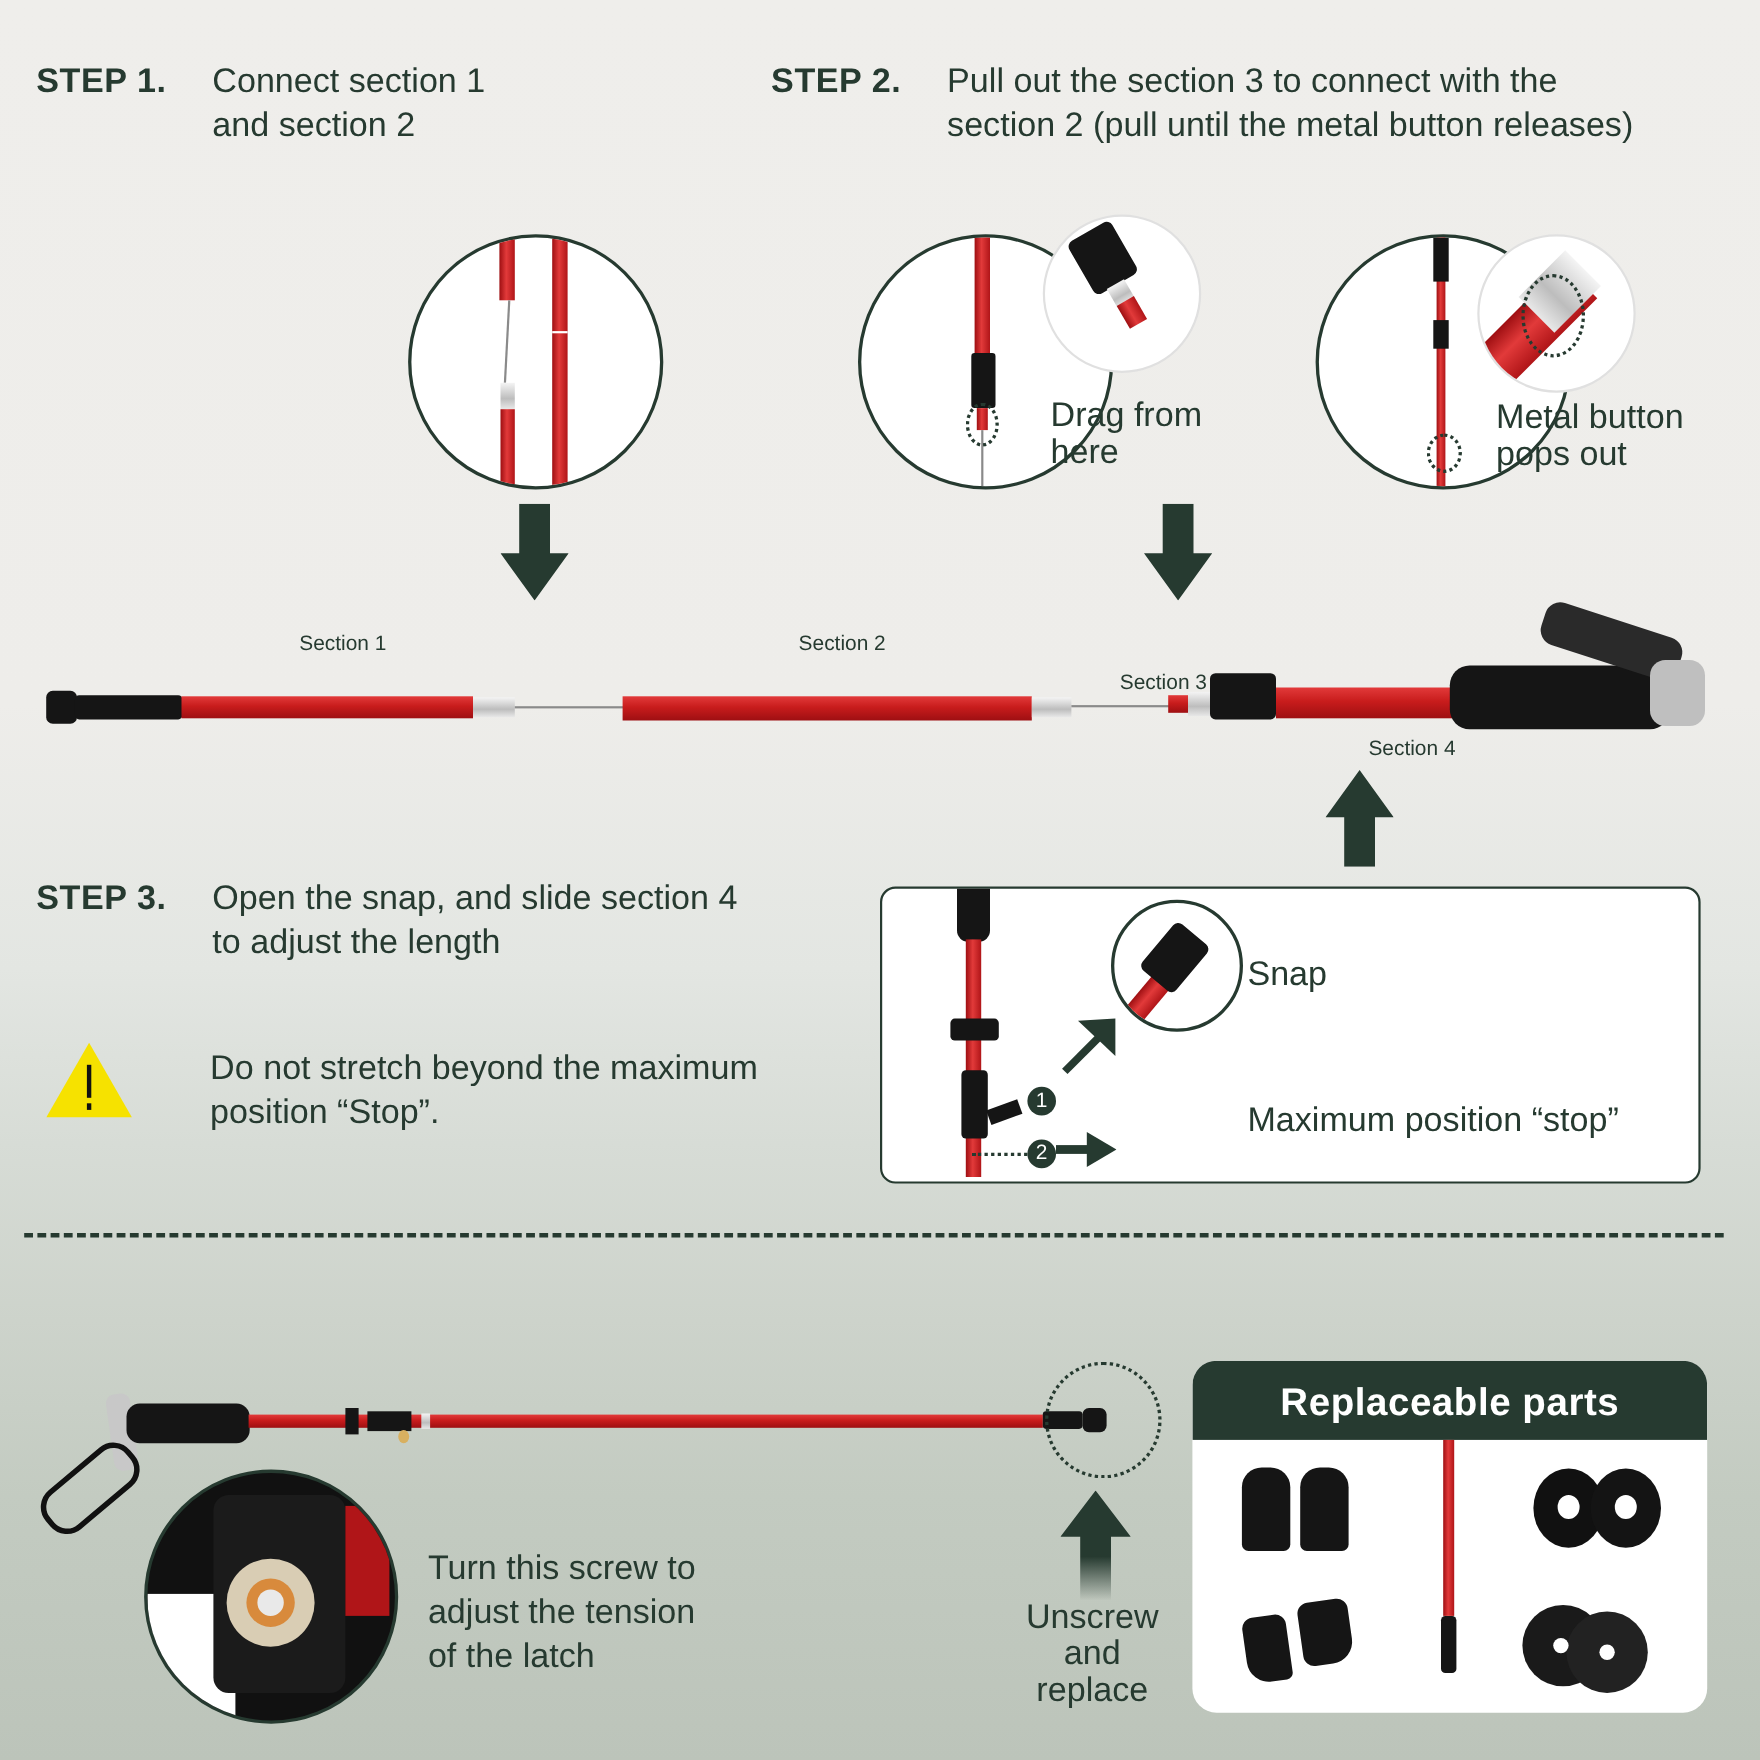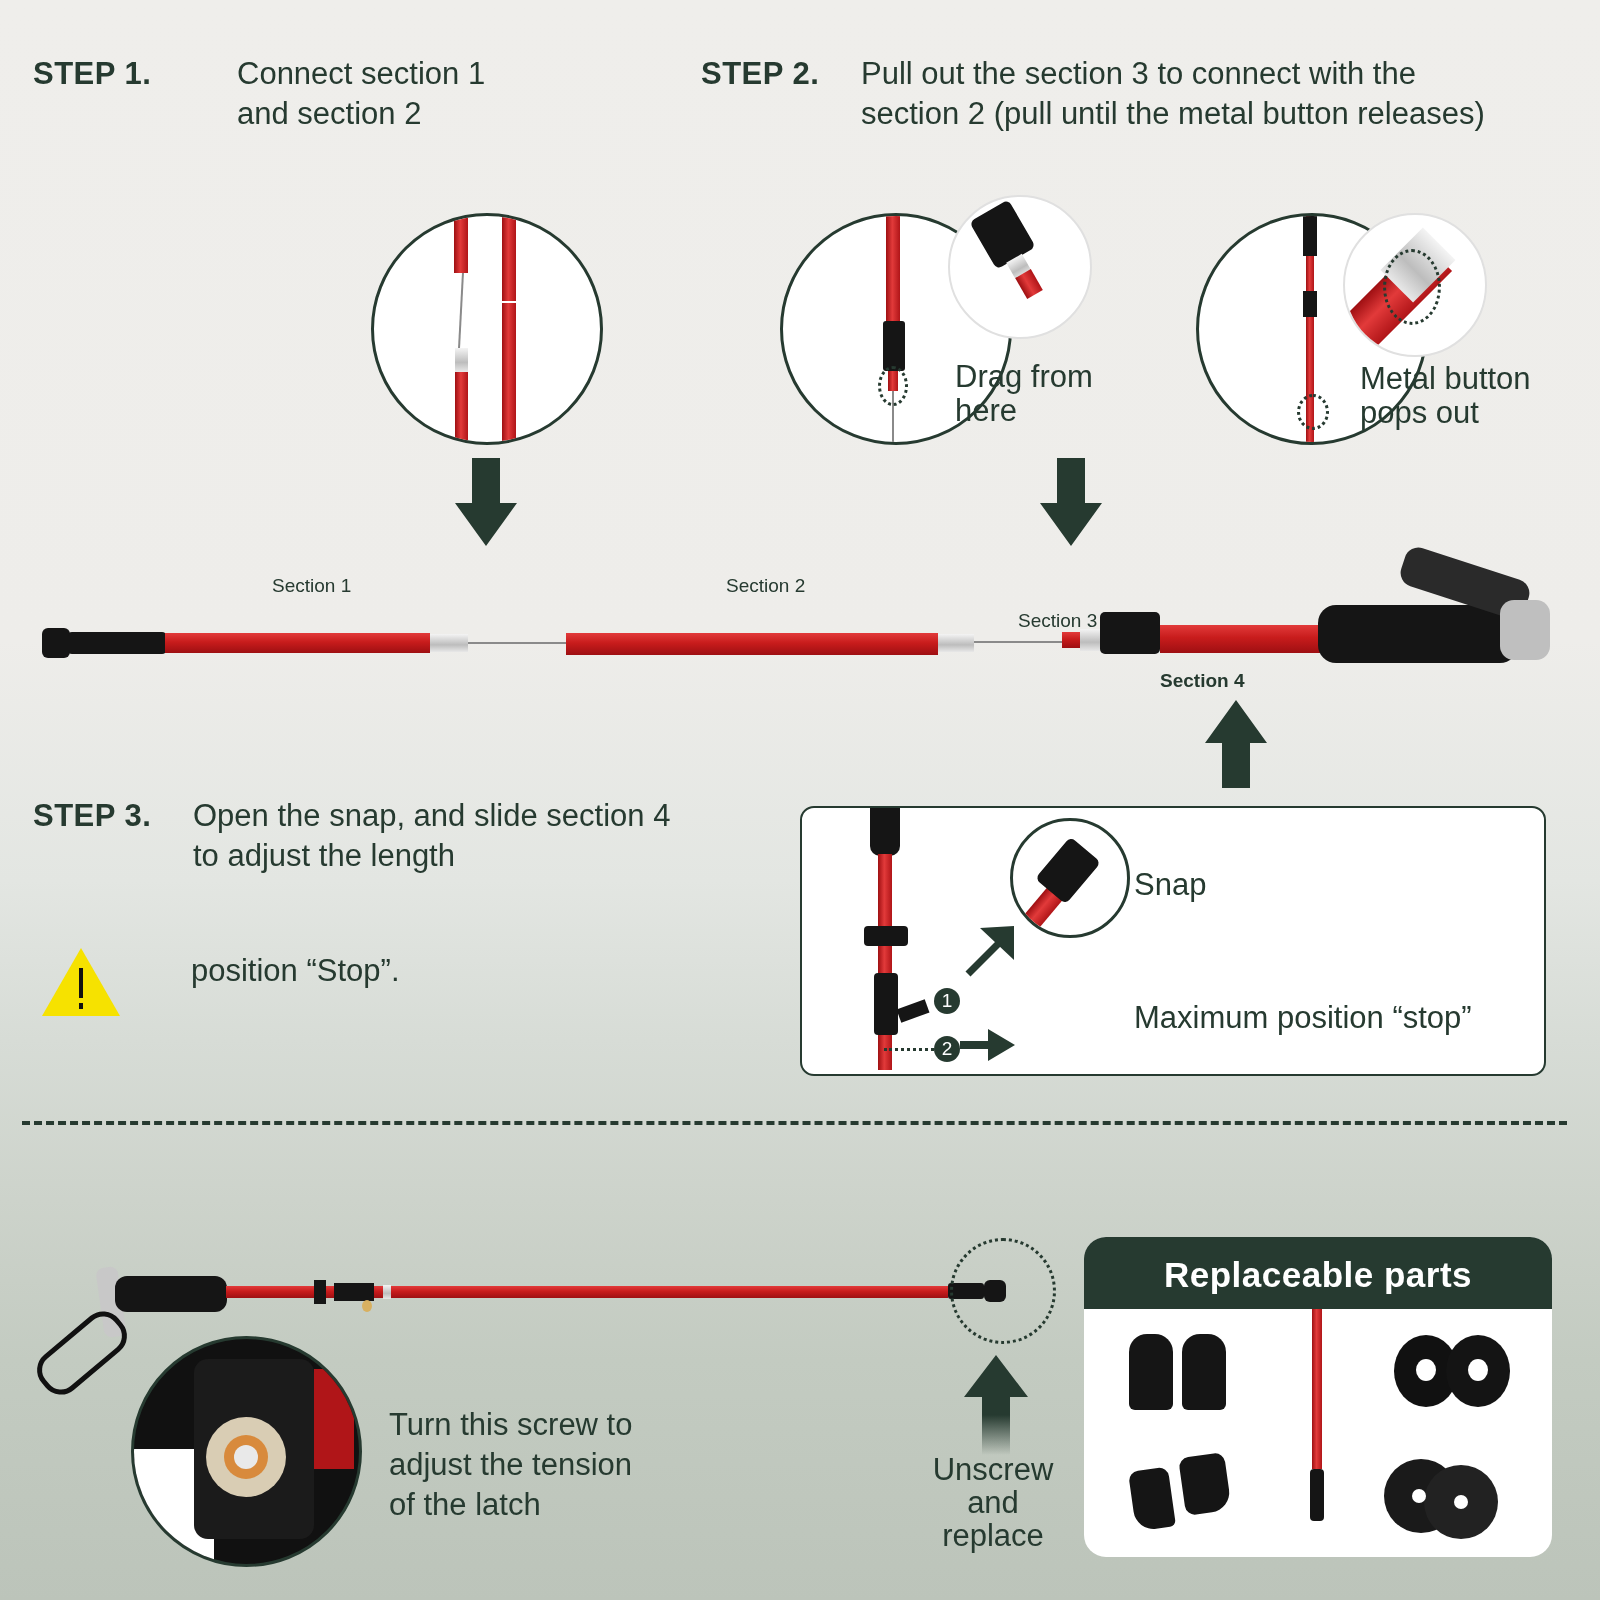--- a/index.html
+++ b/index.html
@@ -47,21 +47,21 @@
   }
   .dotted-ring { position: absolute; border-radius: 50%; border: 3px dotted #263a30; }
   .warn-tri { position: absolute; }
 </style>
 </head>
 <body>
 
 <div class="abs" style="left:33px; top:56px;">
   <span class="step-head">STEP 1.</span>
 </div>
-<div class="abs step-text" style="left:193px; top:54px;margin-left:44px;">
+<div class="abs step-text" style="left:193px; top:54px;">
   <div>Connect section 1</div>
   <div>and section 2</div>
 </div>
 
 <div class="abs" style="left:701px; top:56px;">
   <span class="step-head">STEP 2.</span>
 </div>
 <div class="abs step-text" style="left:861px; top:54px;">
   <div>Pull out the section 3 to connect with the</div>
   <div>section 2 (pull until the metal button releases)</div>
@@ -111,21 +111,21 @@
   <div>Metal button</div>
   <div>pops out</div>
 </div>
 <svg class="arrow-down" style="left:1040px; top:458px;" width="62" height="88" viewBox="0 0 62 88">
   <polygon points="17,0 45,0 45,45 62,45 31,88 0,45 17,45" fill="#263a30"></polygon>
 </svg>
 
 <div class="abs label" style="left:272px; top:575px;">Section 1</div>
 <div class="abs label" style="left:726px; top:575px;">Section 2</div>
 <div class="abs label" style="left:1018px; top:575px;margin-top:35px;">Section 3</div>
-<div class="abs label" style="left:1160px; top:670px;font-weight:bold;">Section 4</div>
+<div class="abs label" style="left:1244px; top:670px;">Section 4</div>
 
 <div>
 
   <div class="black" style="left:42px; top:628px; width:28px; height:30px; border-radius:6px;"></div>
   <div class="black" style="left:68px; top:632px; width:98px; height:22px; border-radius:4px;"></div>
   <div class="pole" style="left:165px; top:633px; width:265px; height:20px;"></div>
   <div class="silver" style="left:430px; top:634px; width:38px; height:18px;"></div>
   <div class="wire" style="left:468px; top:642px; width:100px;"></div>
 
   <div class="pole" style="left:566px; top:633px; width:372px; height:22px;"></div>
@@ -153,20 +153,21 @@
   <div>Open the snap, and slide section 4</div>
   <div>to adjust the length</div>
 </div>
 
 <svg class="warn-tri" style="left:42px; top:948px;" width="78" height="68" viewBox="0 0 78 68">
   <polygon points="39,0 78,68 0,68" fill="#f6e200"></polygon>
   <rect x="37" y="20" width="4" height="30" fill="#111"></rect>
   <rect x="37" y="55" width="4" height="6" fill="#111"></rect>
 </svg>
 <div class="abs step-text" style="left:191px; top:951px;">
+  <div>Do not stretch beyond the maximum</div>
   <div>position “Stop”.</div>
 </div>
 
 <div class="step3-box">
   <div class="black" style="left:68px; top:0px; width:30px; height:48px; border-radius:0 0 10px 10px;"></div>
   <div class="vpole" style="left:76px; top:46px; width:14px; height:216px;"></div>
   <div class="black" style="left:62px; top:118px; width:44px; height:20px; border-radius:4px;"></div>
   <div class="black" style="left:72px; top:165px; width:24px; height:62px; border-radius:4px;"></div>
   <div class="black" style="left:96px; top:196px; width:30px; height:14px; transform:rotate(-20deg);"></div>
   <div class="abs" style="left:82px; top:240px; width:50px; border-top:3px dotted #263a30;"></div>

